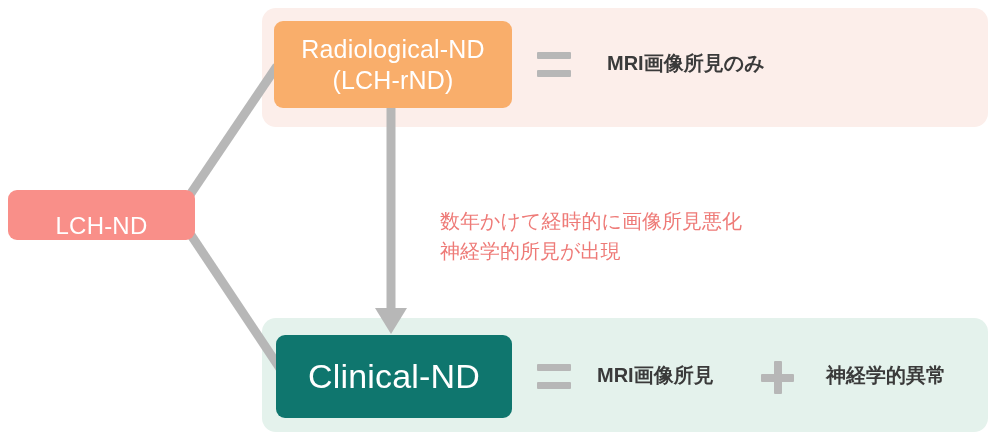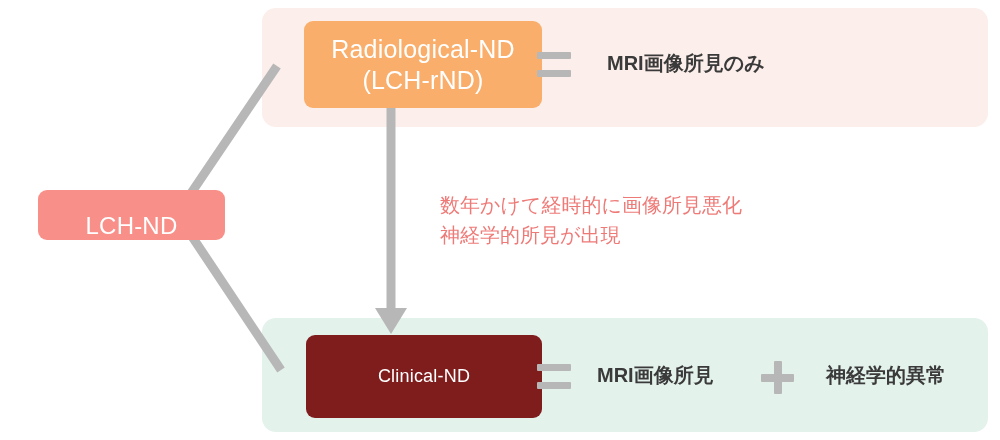--- a/index.html
+++ b/index.html
@@ -55,21 +55,20 @@
     position: absolute;
     display: flex;
     flex-direction: column;
     align-items: center;
     justify-content: center;
     border-radius: 9px;
     color: #ffffff;
     text-align: center;
     line-height: 1.22;
     letter-spacing: 0.2px;
-    margin-left: 30px;
   }
   #node-lch-nd {
     left: 8px;
     top: 190px;
     width: 187px;
     height: 50px;
     background: #F98F89;
     font-size: 24px;
     justify-content: flex-end;
   }
@@ -79,22 +78,22 @@
     width: 238px;
     height: 87px;
     background: #F9AE6B;
     font-size: 25px;
   }
   #node-clinical {
     left: 276px;
     top: 335px;
     width: 236px;
     height: 83px;
-    background: #7f1d1d;
-    font-size: 18px;
+    background: #0f766e;
+    font-size: 34px;
   }
   .node-line {
     display: block;
     white-space: nowrap;
   }
 
   
   .eq-sign {
     position: absolute;
     width: 34px;
@@ -157,21 +156,21 @@
   #desc-clinical-b {
     left: 813px;
     top: 365px;
     margin-left: 13px;
   }
 
   
   #annotation-progression {
     position: absolute;
     left: 440px;
-    top: 190px;
+    top: 206px;
     color: #EE7A77;
     font-size: 20px;
     line-height: 1.5;
     white-space: nowrap;
   }
   #annotation-progression .ann-line {
     display: block;
   }
 </style>
 </head>

